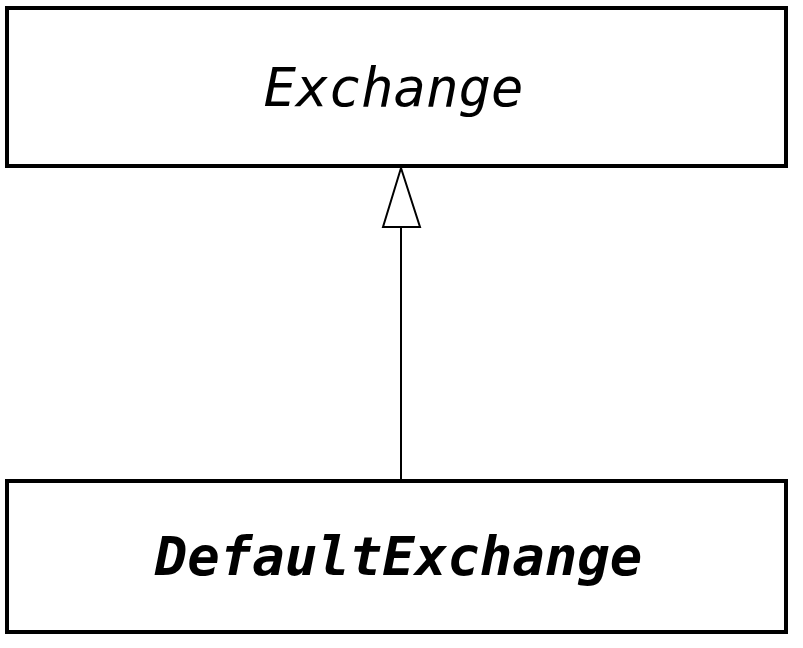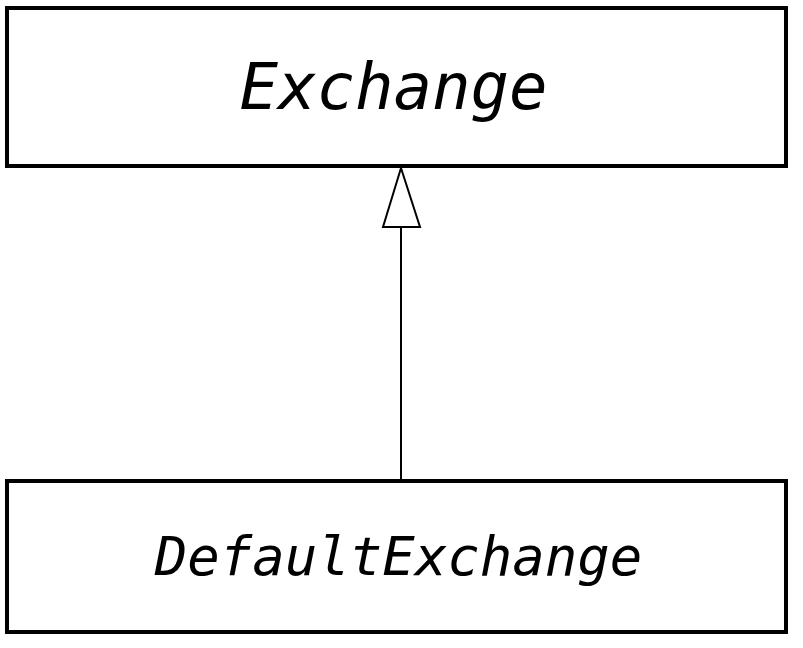--- a/index.html
+++ b/index.html
@@ -37,26 +37,27 @@
   }
   .class-name {
     font-family: "DejaVu Sans Mono", "Liberation Mono", monospace;
     font-style: italic;
     font-weight: 400;
     color: #000000;
     white-space: nowrap;
     letter-spacing: 0px;
   }
   #class-exchange .class-name {
-    font-size: 64px;
+    font-size: 54px;
     transform: translateX(-3px);
   }
   #class-default-exchange .class-name {
     font-size: 54px;
     transform: translateX(2px);
+    font-weight: bold;
   }
   #generalization {
     position: absolute;
     left: 0;
     top: 0;
     width: 803px;
     height: 648px;
     pointer-events: none;
   }
 </style>

